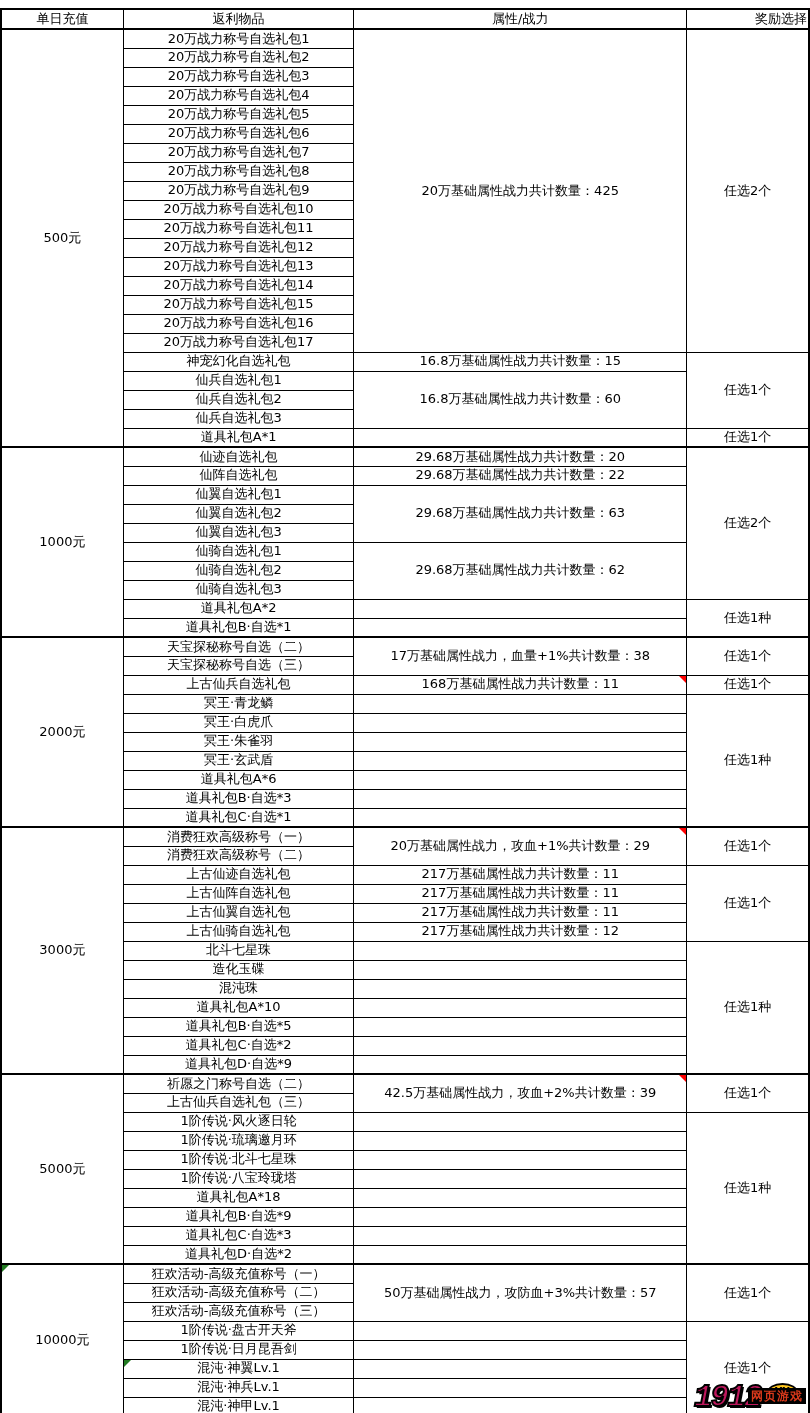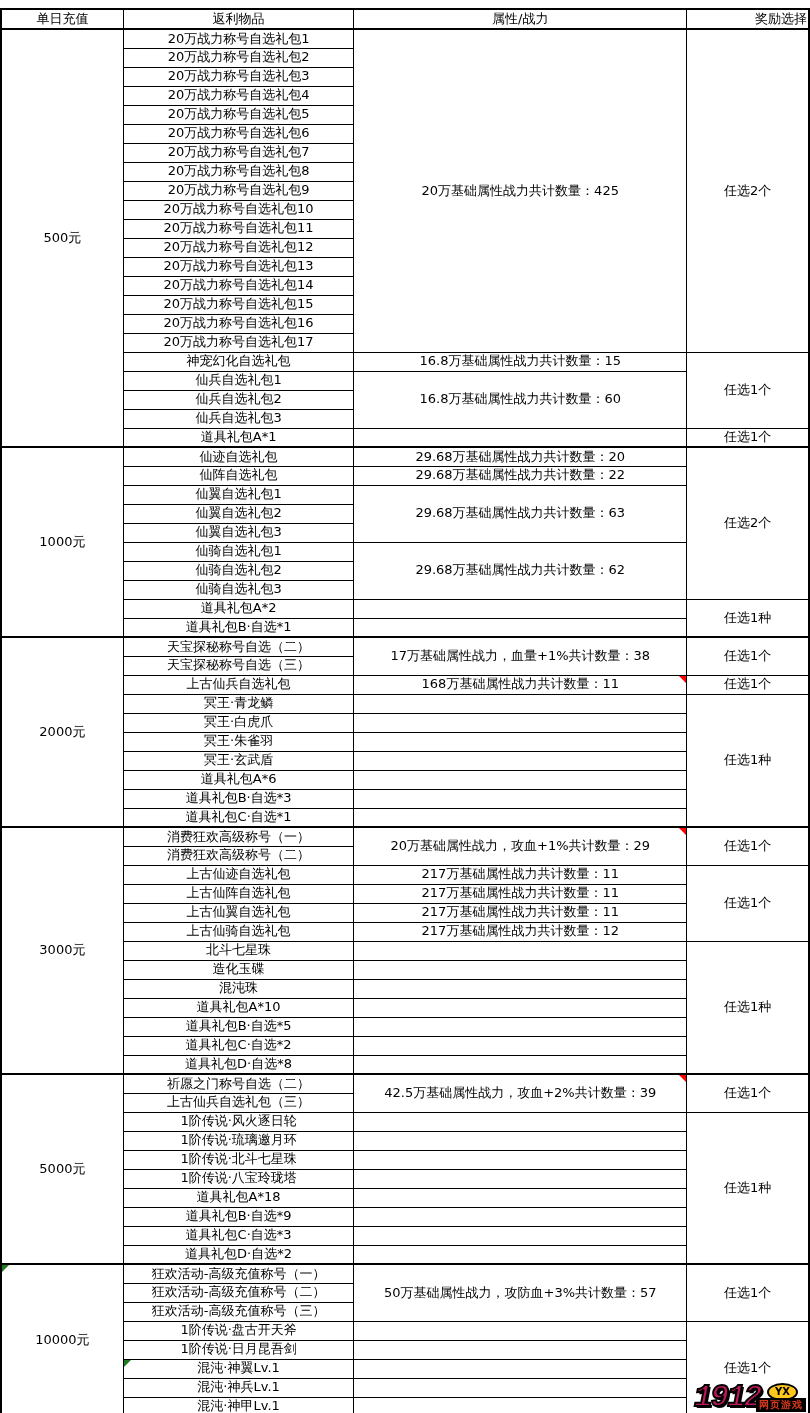--- a/index.html
+++ b/index.html
@@ -33,22 +33,22 @@
     color:#be185d;-webkit-text-stroke:2px #000;
     text-shadow:2px 2px 0 #000;
     font-family:Liberation Mono, monospace;
   }
   .wm-yx{
     position:absolute;right:10px;top:1px;
     background:#FFC61C;color:#000;border:2px solid #000;border-radius:50%;
     font-size:10px;font-weight:bold;padding:2px 6px;line-height:1;text-align:right;
   }
   .wm-sub{
-    position:absolute;right:2px;bottom:4px;
-    background:#000;color:#D8391B;font-size:10px;font-weight:bold;
+    position:absolute;right:2px;bottom:12px;
+    background:#000;color:#D8391B;font-size:12px;font-weight:bold;
     padding:1px 3px;line-height:1.2;letter-spacing:1px;
   }
 </style>
 </head>
 <body>
 
 <div class="page">
   <table class="rebate">
     <colgroup>
       <col style="width:122px">
@@ -266,21 +266,21 @@
         </tr>
         <tr>
           <td>道具礼包B·自选*5</td>
           <td rowspan="1"></td>
         </tr>
         <tr>
           <td>道具礼包C·自选*2</td>
           <td rowspan="1"></td>
         </tr>
         <tr>
-          <td>道具礼包D·自选*8</td>
+          <td>道具礼包D·自选*9</td>
           <td rowspan="1"></td>
         </tr>
         <tr class="sec-start">
           <td class="charge" rowspan="10">5000元</td>
           <td>祈愿之门称号自选（二）</td>
           <td rowspan="2">42.5万基础属性战力，攻血+2%共计数量：39<span class="tri tri-red"></span></td>
           <td rowspan="2">任选1个</td>
         </tr>
         <tr>
           <td>上古仙兵自选礼包（三）</td>

